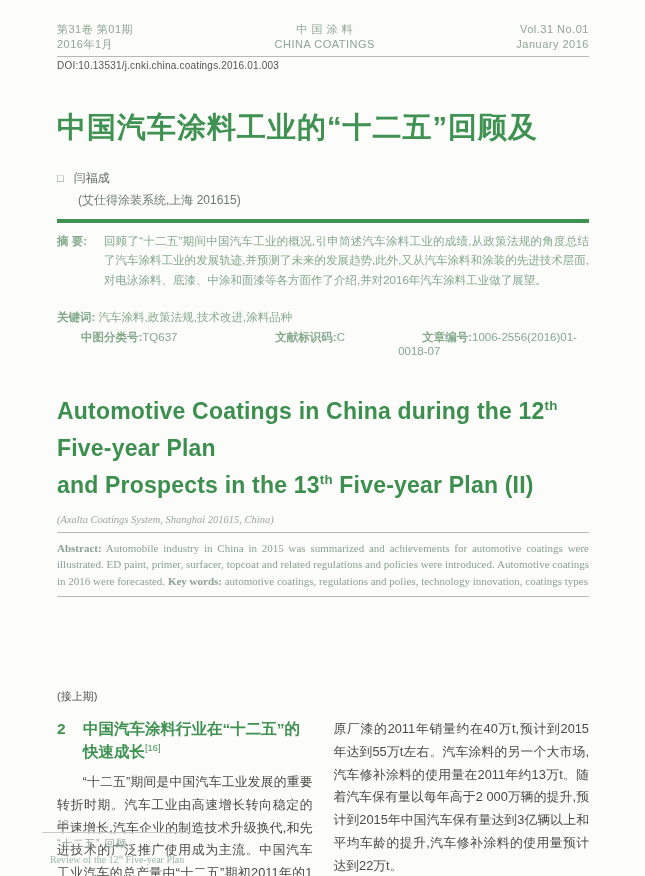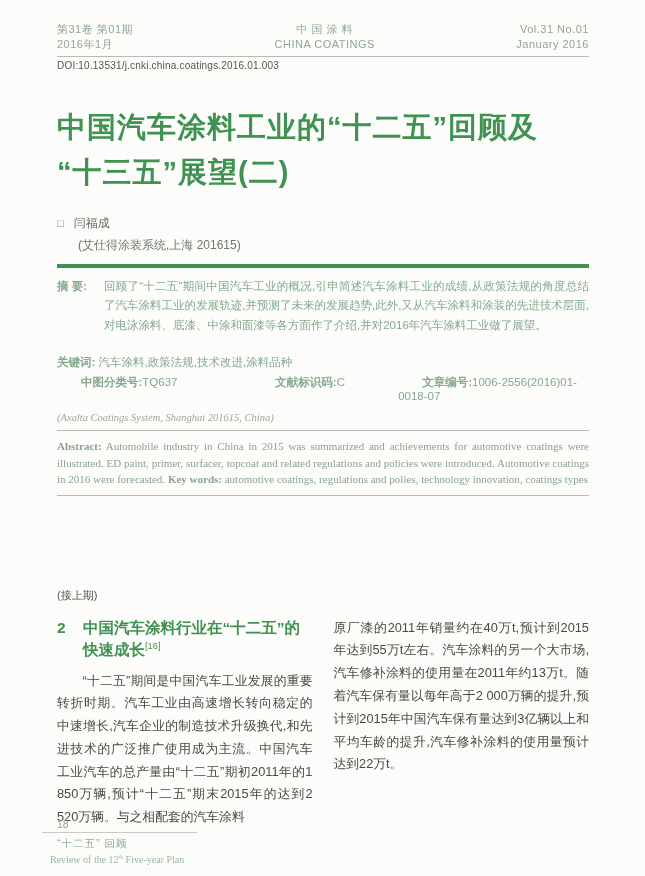--- a/index.html
+++ b/index.html
@@ -185,21 +185,20 @@
     </div>
     <div class="col right">
       <div>Vol.31  No.01</div>
       <div>January  2016</div>
     </div>
   </div>
   <div class="doi-line">DOI:10.13531/j.cnki.china.coatings.2016.01.003</div>
 
   <div class="title-cn">
     <div>中国汽车涂料工业的“十二五”回顾及</div>
-    <div>“十三五”展望(二)</div>
   </div>
 
   <div class="author-block">
     <div class="author-line">
       <span class="author-marker">□</span>
       <span>闫福成</span>
     </div>
     <div class="author-affil-cn">(艾仕得涂装系统,上海  201615)</div>
   </div>
 
@@ -218,20 +217,24 @@
       <span class="label">中图分类号:</span><span>TQ637</span>
     </span>
     <span class="item2">
       <span class="label">文献标识码:</span><span>C</span>
     </span>
     <span class="item3">
       <span class="label">文章编号:</span><span>1006-2556(2016)01-0018-07</span>
     </span>
   </div>
 
+  <div class="title-en">
+    <div><span>Automotive Coatings in China during the 12</span><sup>th</sup><span> Five-year Plan</span></div>
+    <div><span>and Prospects in the 13</span><sup>th</sup><span> Five-year Plan (II)</span></div>
+  </div>
   <div class="affil-en">(Axalta Coatings System, Shanghai 201615, China)</div>
 
   <div class="thin-rule"></div>
 
   <div class="abstract-en">
     <div><span class="label">Abstract:</span><span> Automobile industry in China in 2015 was summarized and achievements for automotive coatings were illustrated. ED paint, primer, surfacer, topcoat and related regulations and policies were introduced. Automotive coatings in 2016 were forecasted.</span>
     <span class="label">Key words:</span><span> automotive coatings, regulations and polies, technology innovation, coatings types</span></div>
   </div>
 
   <div class="thin-rule"></div>

